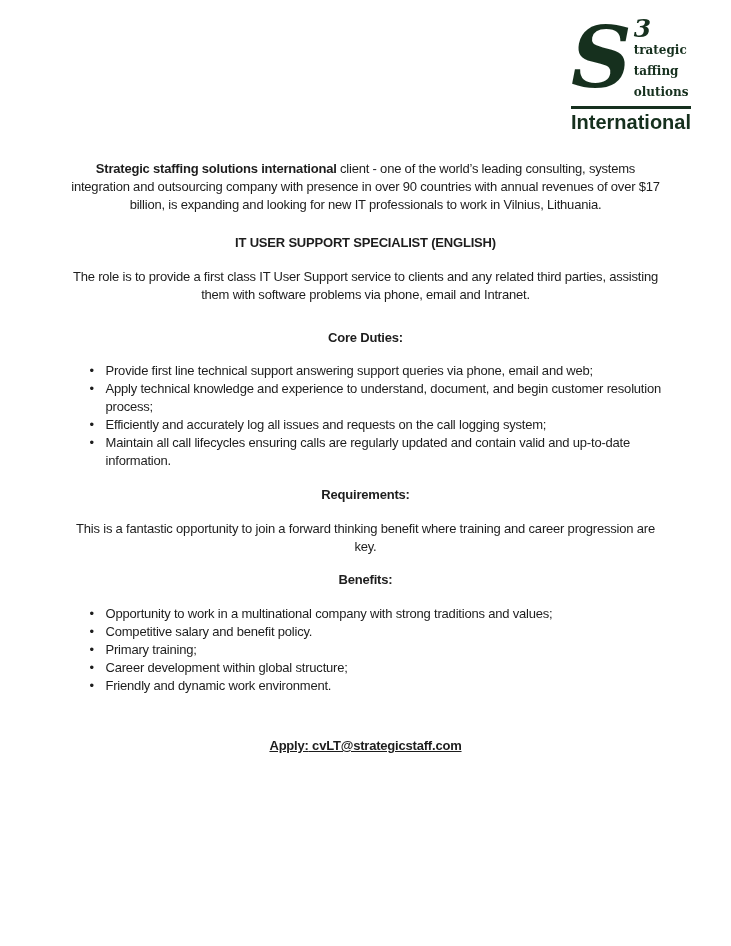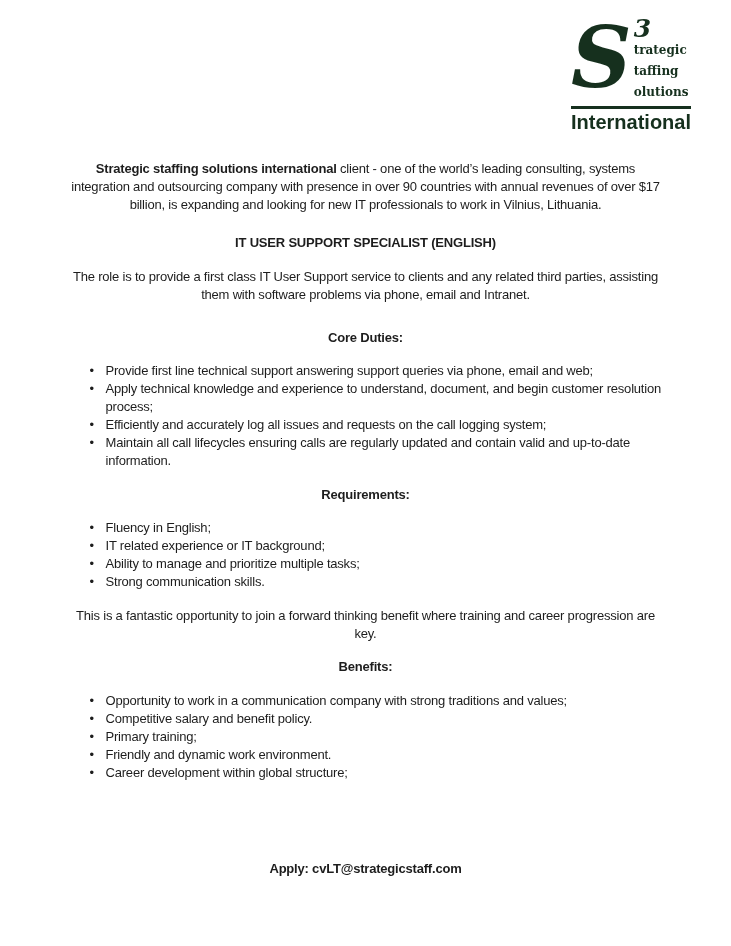--- a/index.html
+++ b/index.html
@@ -80,21 +80,21 @@
   .intro        { margin-top: 25px; }
   .job-title    { margin-top: 20px; font-weight: bold; }
   .role-summary { margin-top: 16px; }
   .h-core       { margin-top: 25px; font-weight: bold; }
   .ul-core      { margin-top: 15px; }
   .h-req        { margin-top: 16px; font-weight: bold; }
   .ul-req       { margin-top: 15px; }
   .closing      { margin-top: 16px; }
   .h-ben        { margin-top: 15px; font-weight: bold; }
   .ul-ben       { margin-top: 16px; }
-  .apply-line   { margin-top: 78px; font-weight: bold; }
+  .apply-line   { margin-top: 42px; font-weight: bold; text-decoration: underline; }
 
   ul { list-style: none; }
   ul li {
     position: relative;
     padding-left: 40px;
     text-align: left;
   }
   ul li::before {
     content: "\2022";
     position: absolute;
@@ -131,34 +131,28 @@
 
   <ul class="ul-core">
     <li>Provide first line technical support answering support queries via phone, email and web;</li>
     <li>Apply technical knowledge and experience to understand, document, and begin customer resolution process;</li>
     <li>Efficiently and accurately log all issues and requests on the call logging system;</li>
     <li>Maintain all call lifecycles ensuring calls are regularly updated and contain valid and up-to-date information.</li>
   </ul>
 
   <p class="h-req para-center">Requirements:</p>
 
-  <ul class="ul-req">
-    <li>Fluency in English;</li>
-    <li>IT related experience or IT background;</li>
-    <li>Ability to manage and prioritize multiple tasks;</li>
-    <li>Strong communication skills.</li>
-  </ul>
 
   <p class="closing para-center">This is a fantastic opportunity to join a forward thinking benefit where training and career progression are key.</p>
 
   <p class="h-ben para-center">Benefits:</p>
 
   <ul class="ul-ben">
-    <li>Opportunity to work in a communication company with strong traditions and values;</li>
+    <li>Opportunity to work in a multinational company with strong traditions and values;</li>
     <li>Competitive salary and benefit policy.</li>
     <li>Primary training;</li>
+    <li>Career development within global structure;</li>
     <li>Friendly and dynamic work environment.</li>
-    <li>Career development within global structure;</li>
   </ul>
 
   <p class="apply-line para-center"><span>Apply:</span><span> cvLT@strategicstaff.com</span></p>
 
 </div>
 
 </body></html>

